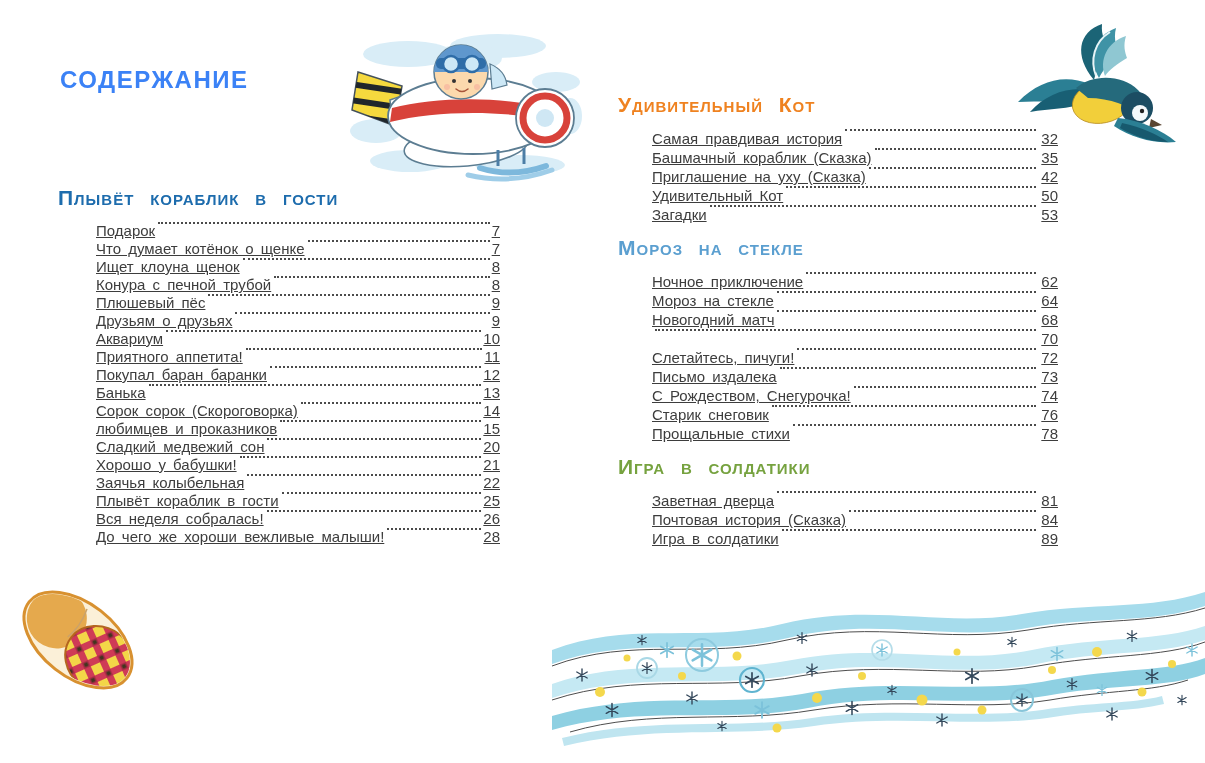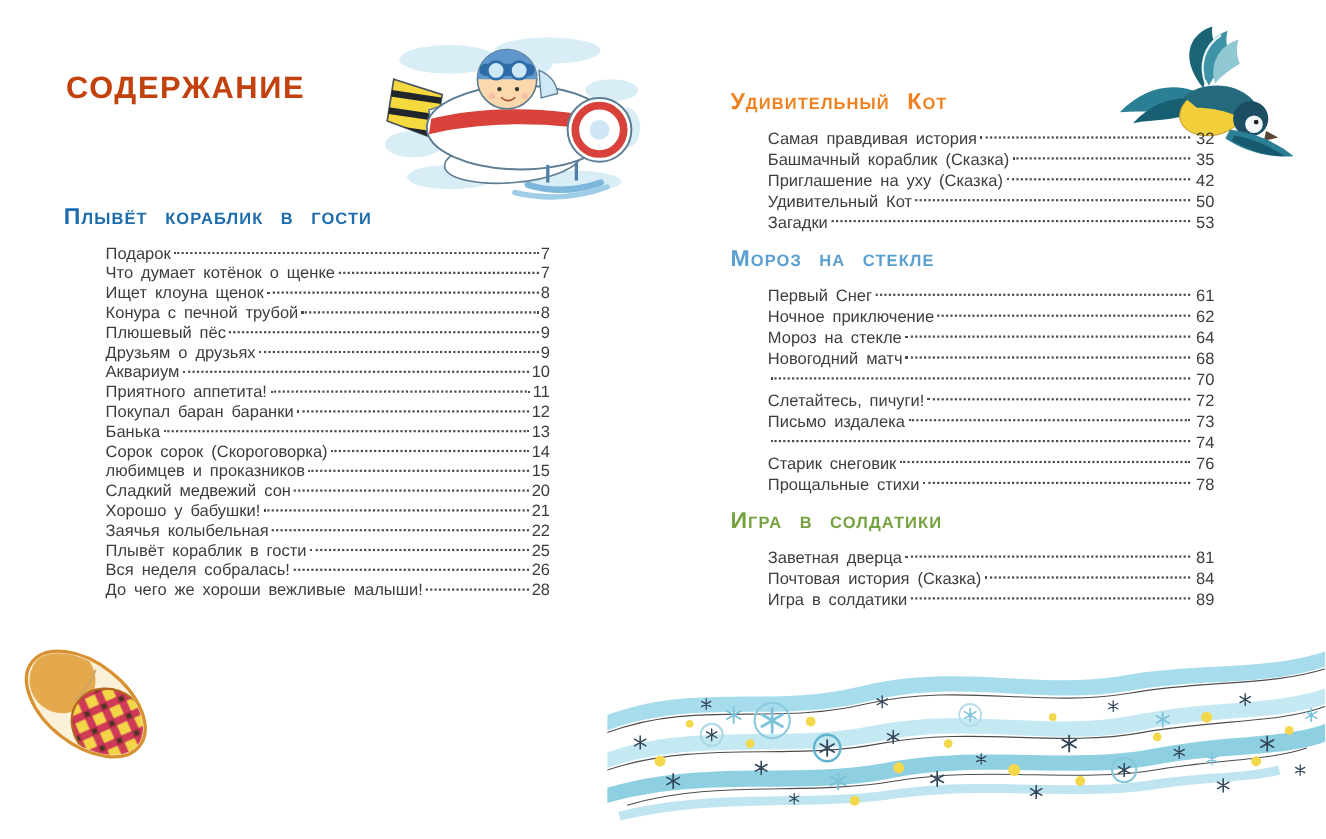--- a/index.html
+++ b/index.html
@@ -2,37 +2,37 @@
 <html><head>
 <meta charset="utf-8">
 <style>
   html,body { margin:0; padding:0; background:#ffffff; }
   #canvas {
     position:relative; width:1205px; height:763px; background:#ffffff;
     overflow:hidden; font-family:"Liberation Sans", sans-serif;
   }
   #page-title {
     position:absolute; left:60px; top:64px;
-    font-size:28px; font-weight:bold; letter-spacing:1.5px;
-    color:#c2410c; line-height:32px;
+    font-size:24px; font-weight:bold; letter-spacing:1.5px;
+    color:#3b82f6; line-height:32px;
   }
   .toc-col { position:absolute; }
   #left-toc  { left:58px;  top:186px; width:442px; }
-  #right-toc { left:618px; top:81px;  width:440px;margin-left:46px; }
+  #right-toc { left:618px; top:93px;  width:440px; }
   .toc-header {
     font-size:21px; font-weight:bold; font-variant:small-caps;
     letter-spacing:1px; word-spacing:9px; line-height:24px;
   }
   .toc-list {
     margin-top:12px; margin-left:34px; width:406px;
     font-size:15px; line-height:19px; color:#3d3d3d; word-spacing:3px;
   }
   #left-toc .toc-list { margin-left:38px; margin-top:12px; width:404px; line-height:18px; }
   .toc-section + .toc-section { margin-top:12px; }
-  .toc-row { display:flex; align-items:center; }
+  .toc-row { display:flex; align-items:flex-start;text-decoration:underline; }
   .toc-title { white-space:nowrap; }
   .leader {
     flex:1 1 auto; min-width:8px;
     border-bottom:2px dotted #4b4b4b;
     margin:0 2px 3px 3px;
   }
   #right-toc .leader { margin-right:5px; }
   .pagenum { white-space:nowrap; }
   .illus { position:absolute; }
   #airplane { left:348px; top:24px;  width:235px; height:158px; }
@@ -238,25 +238,20 @@
             <span class="toc-title">Загадки</span>
             <span class="leader"></span>
             <span class="pagenum">53</span>
           </div>
         </div>
       </div>
       <div class="toc-section">
         <div class="toc-header" style="color: rgb(91, 159, 208);">Мороз на стекле</div>
         <div class="toc-list">
           <div class="toc-row">
-            <span class="toc-title">Первый Снег</span>
-            <span class="leader"></span>
-            <span class="pagenum">61</span>
-          </div>
-          <div class="toc-row">
             <span class="toc-title">Ночное приключение</span>
             <span class="leader"></span>
             <span class="pagenum">62</span>
           </div>
           <div class="toc-row">
             <span class="toc-title">Мороз на стекле</span>
             <span class="leader"></span>
             <span class="pagenum">64</span>
           </div>
           <div class="toc-row">
@@ -272,20 +267,21 @@
             <span class="toc-title">Слетайтесь, пичуги!</span>
             <span class="leader"></span>
             <span class="pagenum">72</span>
           </div>
           <div class="toc-row">
             <span class="toc-title">Письмо издалека</span>
             <span class="leader"></span>
             <span class="pagenum">73</span>
           </div>
           <div class="toc-row">
+            <span class="toc-title">С Рождеством, Снегурочка!</span>
             <span class="leader"></span>
             <span class="pagenum">74</span>
           </div>
           <div class="toc-row">
             <span class="toc-title">Старик снеговик</span>
             <span class="leader"></span>
             <span class="pagenum">76</span>
           </div>
           <div class="toc-row">
             <span class="toc-title">Прощальные стихи</span>

